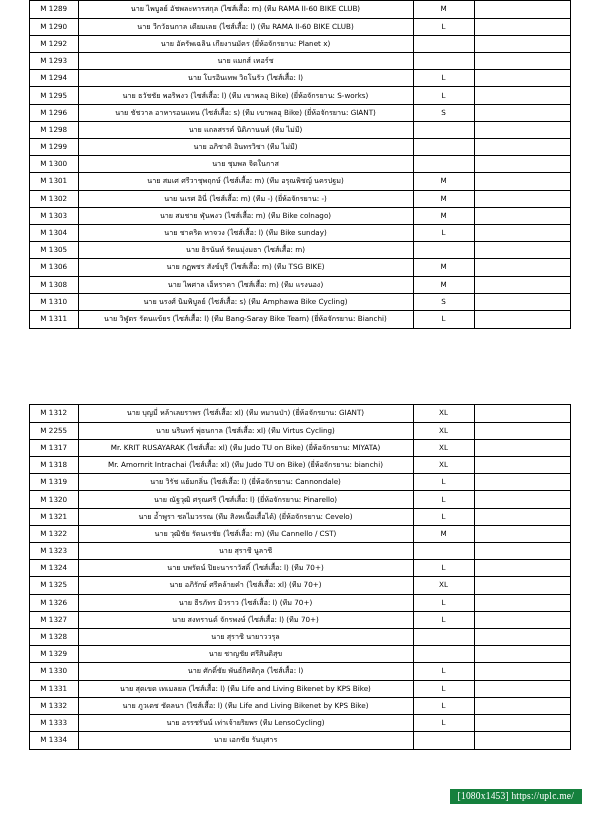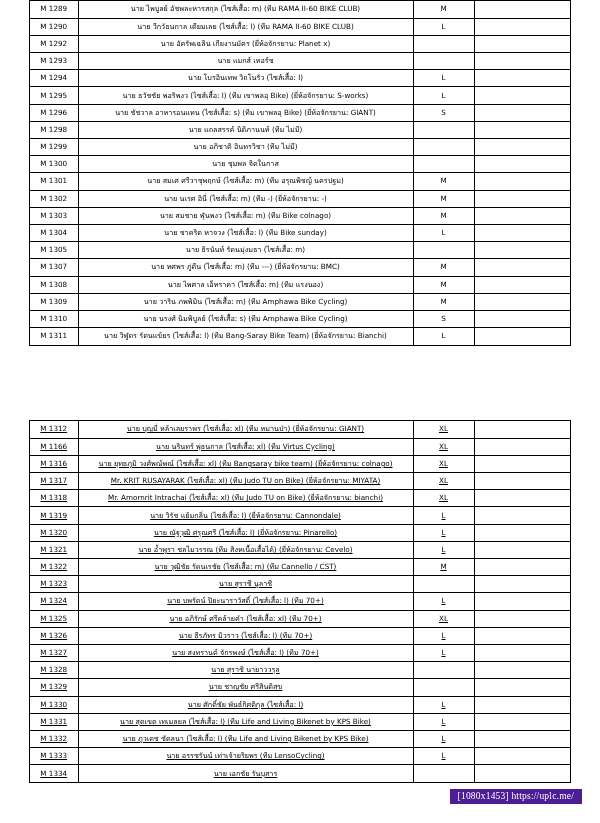--- a/index.html
+++ b/index.html
@@ -21,21 +21,21 @@
     overflow: hidden;
   }
   .table-block {
     position: absolute;
     left: 29px;
     width: 542px;
     border: 1px solid #000000;
     background: #ffffff;
   }
   #block-1 { top: 0px; }
-  #block-2 { top: 420px; text-decoration: underline; }
+  #block-2 { top: 404px; }
   table {
     border-collapse: collapse;
     width: 100%;
     table-layout: fixed;
   }
   col.c-id    { width: 48px; }
   col.c-name  { width: 335px; }
   col.c-size  { width: 61px; }
   col.c-extra { width: 96px; }
   td {
@@ -54,21 +54,21 @@
   
   .table-block table tr:first-child td { border-top: none; }
   .table-block table tr:last-child td { border-bottom: none; }
   .table-block table td:first-child { border-left: none; }
   .table-block table td:last-child { border-right: none; }
 
   .watermark {
     position: absolute;
     right: 18px;
     bottom: 10px;
-    background: #4c1d95;
+    background: #15803d;
     color: #ffffff;
     font-size: 9.5px;
     font-family: "Liberation Serif", serif;
     padding: 2px 8px 3px 8px;
     letter-spacing: 0.2px;
     white-space: nowrap;
   }
 </style>
 </head>
 <body>
@@ -168,34 +168,28 @@
             <td class="size">L</td>
             <td class="extra"></td>
           </tr>
           <tr>
             <td class="id">M 1305</td>
             <td class="name">นาย ธิรนันท์ รัตนมุ่งมธา (ไซส์เสื้อ: m)</td>
             <td class="size"></td>
             <td class="extra"></td>
           </tr>
           <tr>
-            <td class="id">M 1307</td>
-            <td class="name">นาย ทศพร ภู่ดีน (ไซส์เสื้อ: m) (ทีม ---) (ยี่ห้อจักรยาน: BMC)</td>
+            <td class="id">M 1306</td>
+            <td class="name">นาย กฏพชร สังข์บุรี (ไซส์เสื้อ: m) (ทีม TSG BIKE)</td>
             <td class="size">M</td>
             <td class="extra"></td>
           </tr>
           <tr>
             <td class="id">M 1308</td>
             <td class="name">นาย ไพศาล เอ็ทราคา (ไซส์เสื้อ: m) (ทีม แรงนอง)</td>
-            <td class="size">M</td>
-            <td class="extra"></td>
-          </tr>
-          <tr>
-            <td class="id">M 1309</td>
-            <td class="name">นาย วาริน ภพพิมิน (ไซส์เสื้อ: m) (ทีม Amphawa Bike Cycling)</td>
             <td class="size">M</td>
             <td class="extra"></td>
           </tr>
           <tr>
             <td class="id">M 1310</td>
             <td class="name">นาย นรงศ์ นิมพิบูลย์ (ไซส์เสื้อ: s) (ทีม Amphawa Bike Cycling)</td>
             <td class="size">S</td>
             <td class="extra"></td>
           </tr>
           <tr>
@@ -217,28 +211,22 @@
           <col class="c-extra">
       </colgroup>
       <tbody id="tbody-2">
           <tr>
             <td class="id">M 1312</td>
             <td class="name">นาย บุญมี่ หล้าเลยราพร (ไซส์เสื้อ: xl) (ทีม หมานป่า) (ยี่ห้อจักรยาน: GIANT)</td>
             <td class="size">XL</td>
             <td class="extra"></td>
           </tr>
           <tr>
-            <td class="id">M 1166</td>
+            <td class="id">M 2255</td>
             <td class="name">นาย นรินทร์ พุ่ธนกาล (ไซส์เสื้อ: xl) (ทีม Virtus Cycling)</td>
-            <td class="size">XL</td>
-            <td class="extra"></td>
-          </tr>
-          <tr>
-            <td class="id">M 1316</td>
-            <td class="name">นาย ยุทธภูมิ วงศ์พณ์พณ์ (ไซส์เสื้อ: xl) (ทีม Bangsaray bike team) (ยี่ห้อจักรยาน: colnago)</td>
             <td class="size">XL</td>
             <td class="extra"></td>
           </tr>
           <tr>
             <td class="id">M 1317</td>
             <td class="name">Mr. KRIT RUSAYARAK (ไซส์เสื้อ: xl) (ทีม Judo TU on Bike) (ยี่ห้อจักรยาน: MIYATA)</td>
             <td class="size">XL</td>
             <td class="extra"></td>
           </tr>
           <tr>

